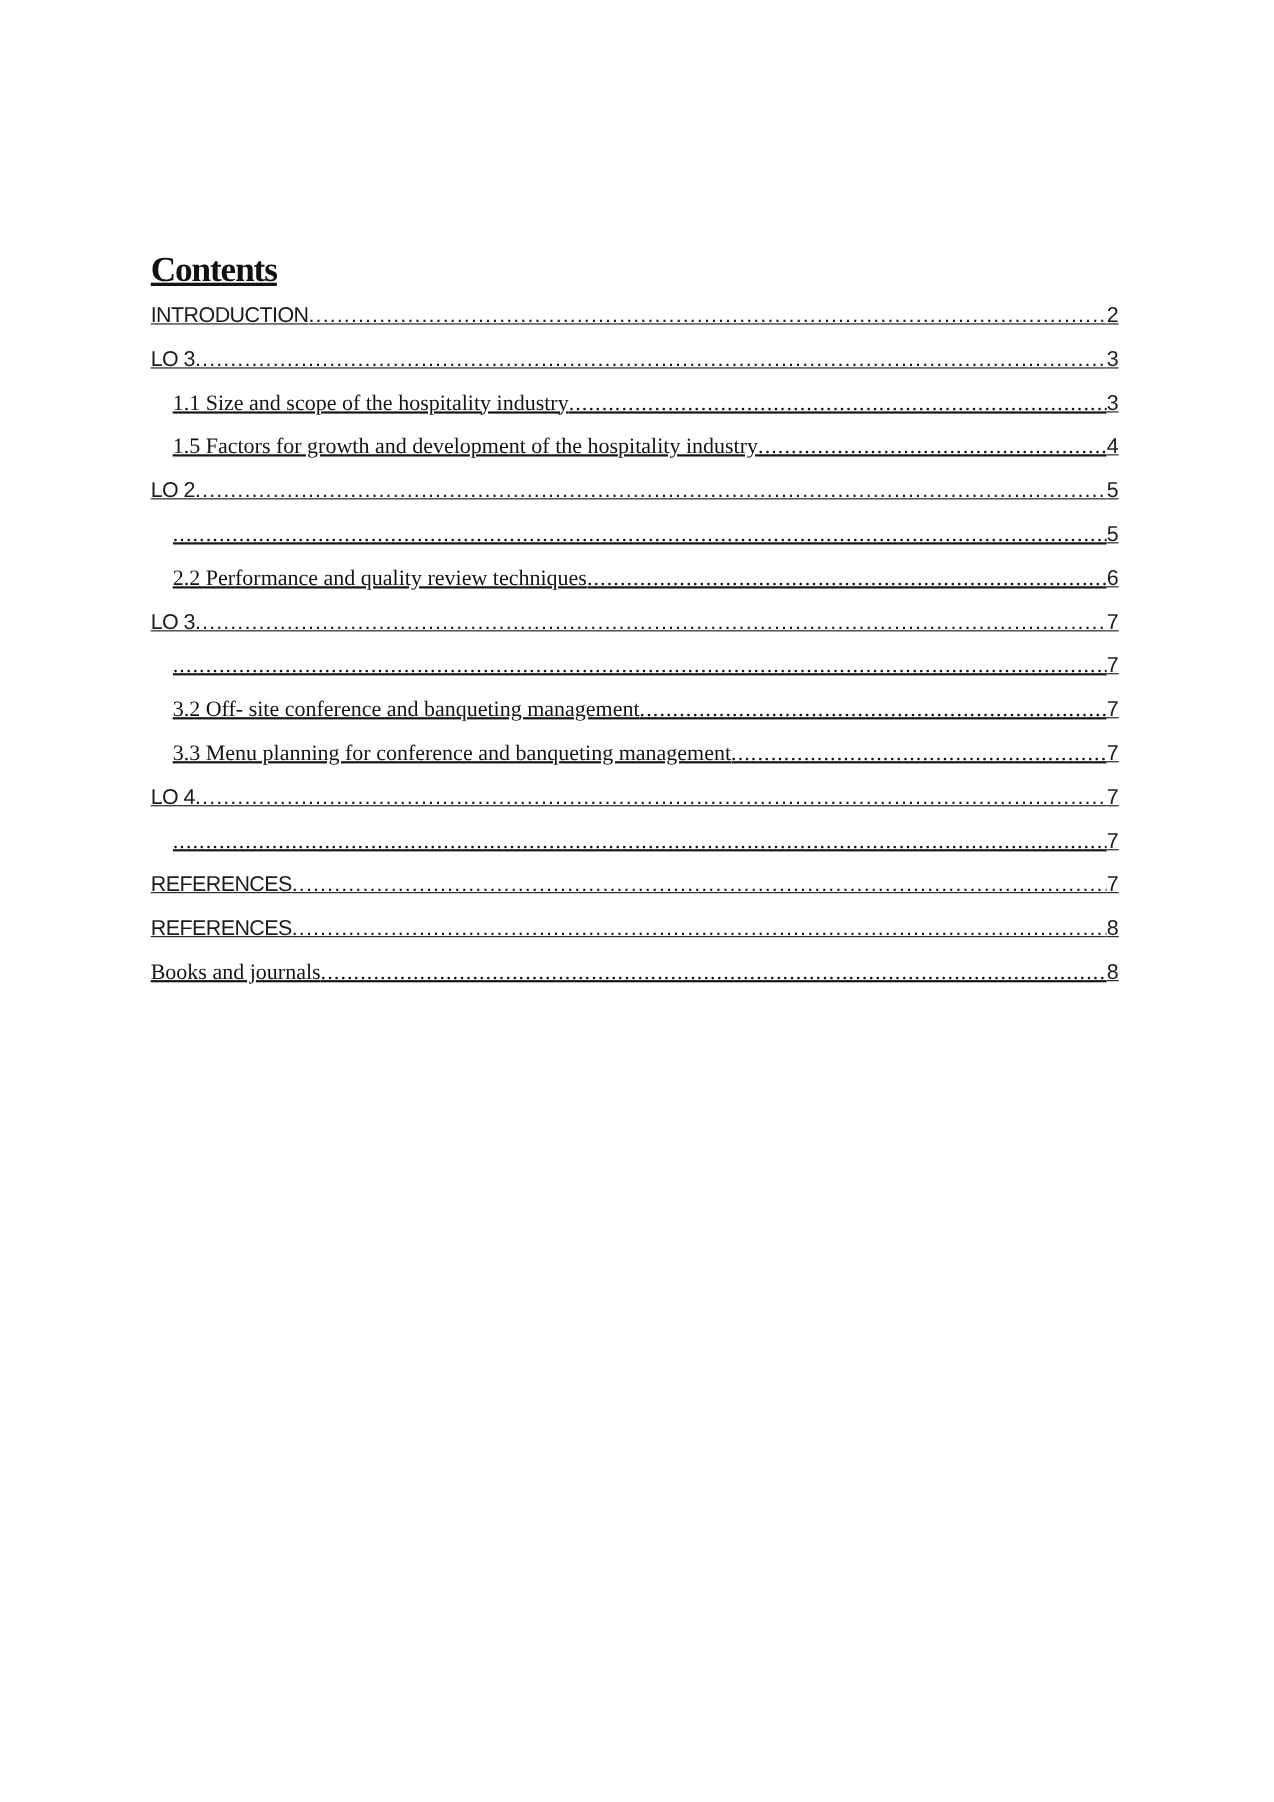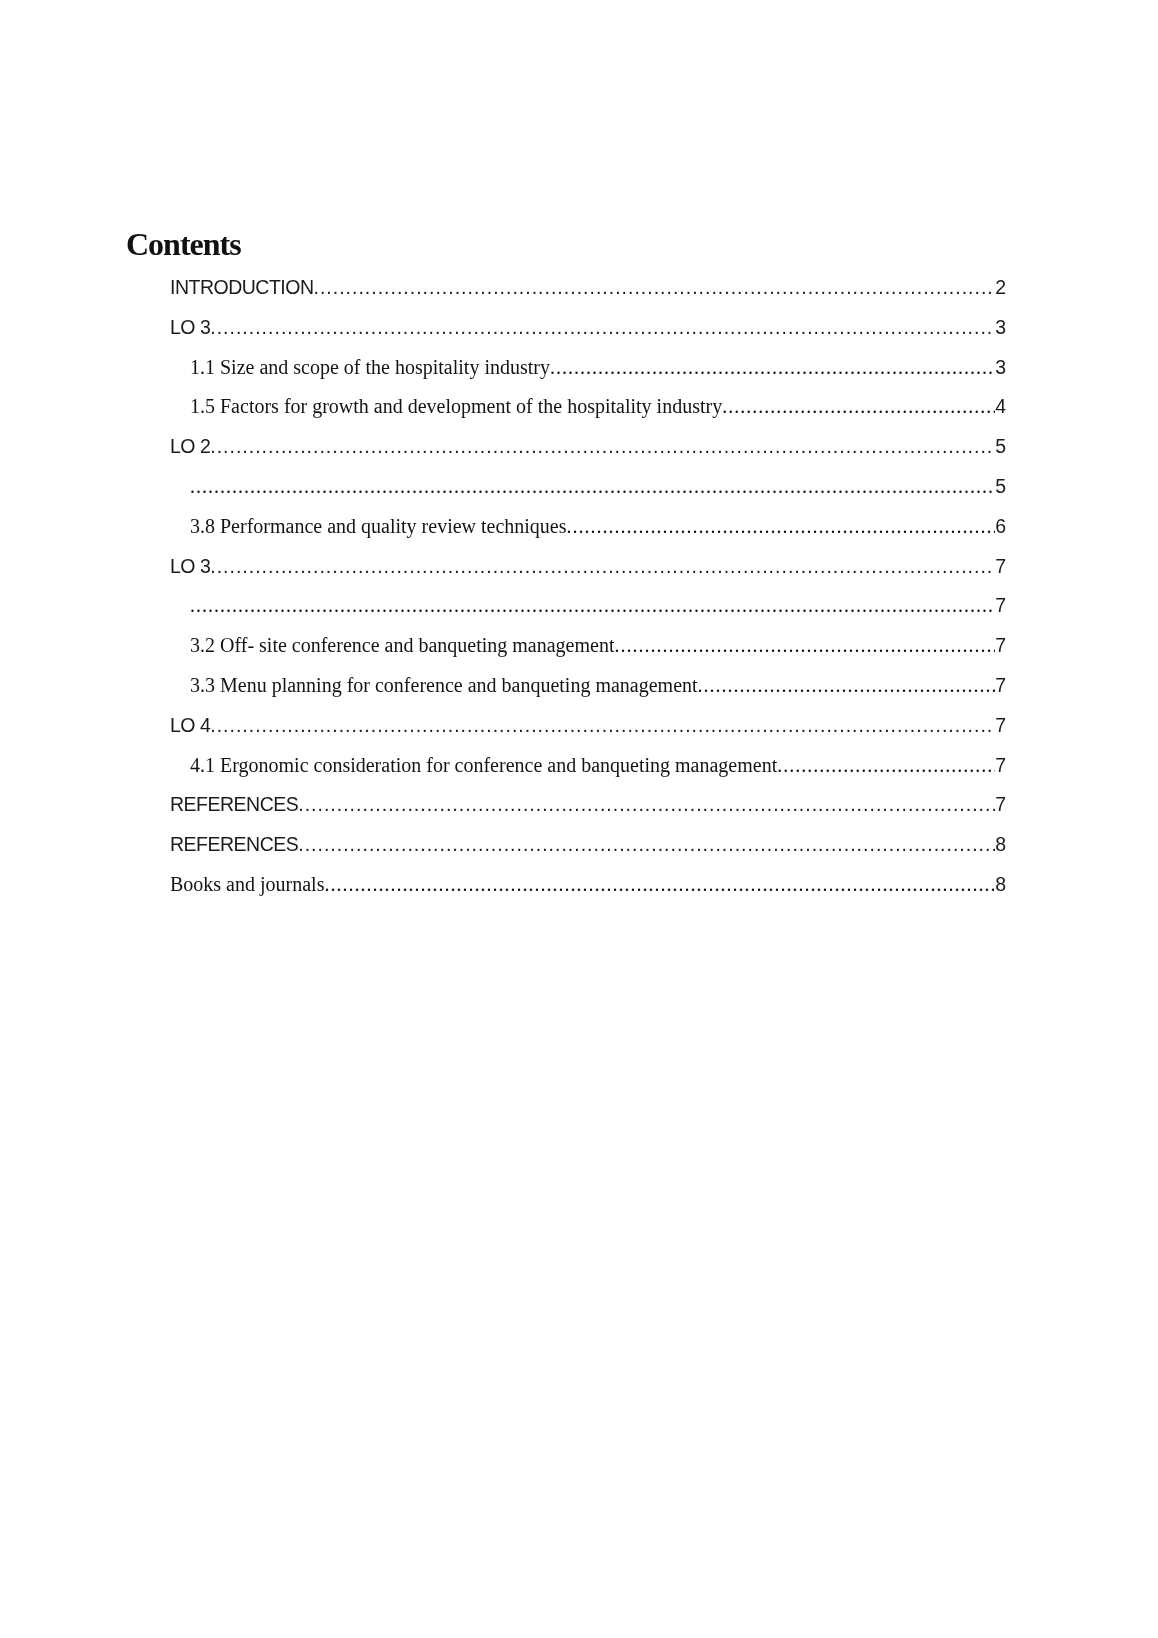--- a/index.html
+++ b/index.html
@@ -13,22 +13,23 @@
     height: 1638px;
     background: #ffffff;
     margin: 0 auto;
     overflow: hidden;
     font-family: "Liberation Serif", serif;
     color: #141414;
   }
   .toc {
     position: absolute;
     top: 224px;
-    left: 126px;
+    left: 137px;
     width: 880px;
+    text-decoration: underline;
   }
   .toc-title {
     margin: 0 0 4px 0;
     font-family: "Liberation Serif", serif;
     font-weight: bold;
     font-size: 32px;
     line-height: 40px;
     letter-spacing: -1px;
     color: #111111;
   }
@@ -37,21 +38,20 @@
     padding: 0;
   }
   .toc-row {
     display: flex;
     align-items: flex-start;
     height: 39.8px;
     line-height: 39.8px;
     font-size: 20px;
     white-space: nowrap;
     cursor: pointer;
-    margin-left: 44px;
   }
   .toc-row.sans {
     font-family: "Liberation Sans", sans-serif;
     font-size: 19.5px;
     letter-spacing: -0.5px;
     color: #1c1c1c;
   }
   .toc-row.serif {
     font-family: "Liberation Serif", serif;
     font-size: 20px;
@@ -108,21 +108,21 @@
         <div class="toc-row sans level0">
     <span class="toc-label">LO 2</span>
     <span class="toc-leader">................................................................................................................................................................................................................................................................................................................................................................................................................</span>
     <span class="toc-page">5</span>
   </div>
         <div class="toc-row serif level1">
     <span class="toc-leader">................................................................................................................................................................................................................................................................................................................................................................................................................</span>
     <span class="toc-page">5</span>
   </div>
         <div class="toc-row serif level1">
-    <span class="toc-label">3.8 Performance and quality review techniques</span>
+    <span class="toc-label">2.2 Performance and quality review techniques</span>
     <span class="toc-leader">................................................................................................................................................................................................................................................................................................................................................................................................................</span>
     <span class="toc-page">6</span>
   </div>
         <div class="toc-row sans level0">
     <span class="toc-label">LO 3</span>
     <span class="toc-leader">................................................................................................................................................................................................................................................................................................................................................................................................................</span>
     <span class="toc-page">7</span>
   </div>
         <div class="toc-row serif level1">
     <span class="toc-leader">................................................................................................................................................................................................................................................................................................................................................................................................................</span>
@@ -137,21 +137,20 @@
     <span class="toc-label">3.3 Menu planning for conference and banqueting management</span>
     <span class="toc-leader">................................................................................................................................................................................................................................................................................................................................................................................................................</span>
     <span class="toc-page">7</span>
   </div>
         <div class="toc-row sans level0">
     <span class="toc-label">LO 4</span>
     <span class="toc-leader">................................................................................................................................................................................................................................................................................................................................................................................................................</span>
     <span class="toc-page">7</span>
   </div>
         <div class="toc-row serif level1">
-    <span class="toc-label">4.1 Ergonomic consideration for conference and banqueting management</span>
     <span class="toc-leader">................................................................................................................................................................................................................................................................................................................................................................................................................</span>
     <span class="toc-page">7</span>
   </div>
         <div class="toc-row sans level0">
     <span class="toc-label">REFERENCES</span>
     <span class="toc-leader">................................................................................................................................................................................................................................................................................................................................................................................................................</span>
     <span class="toc-page">7</span>
   </div>
         <div class="toc-row sans level0">
     <span class="toc-label">REFERENCES</span>

